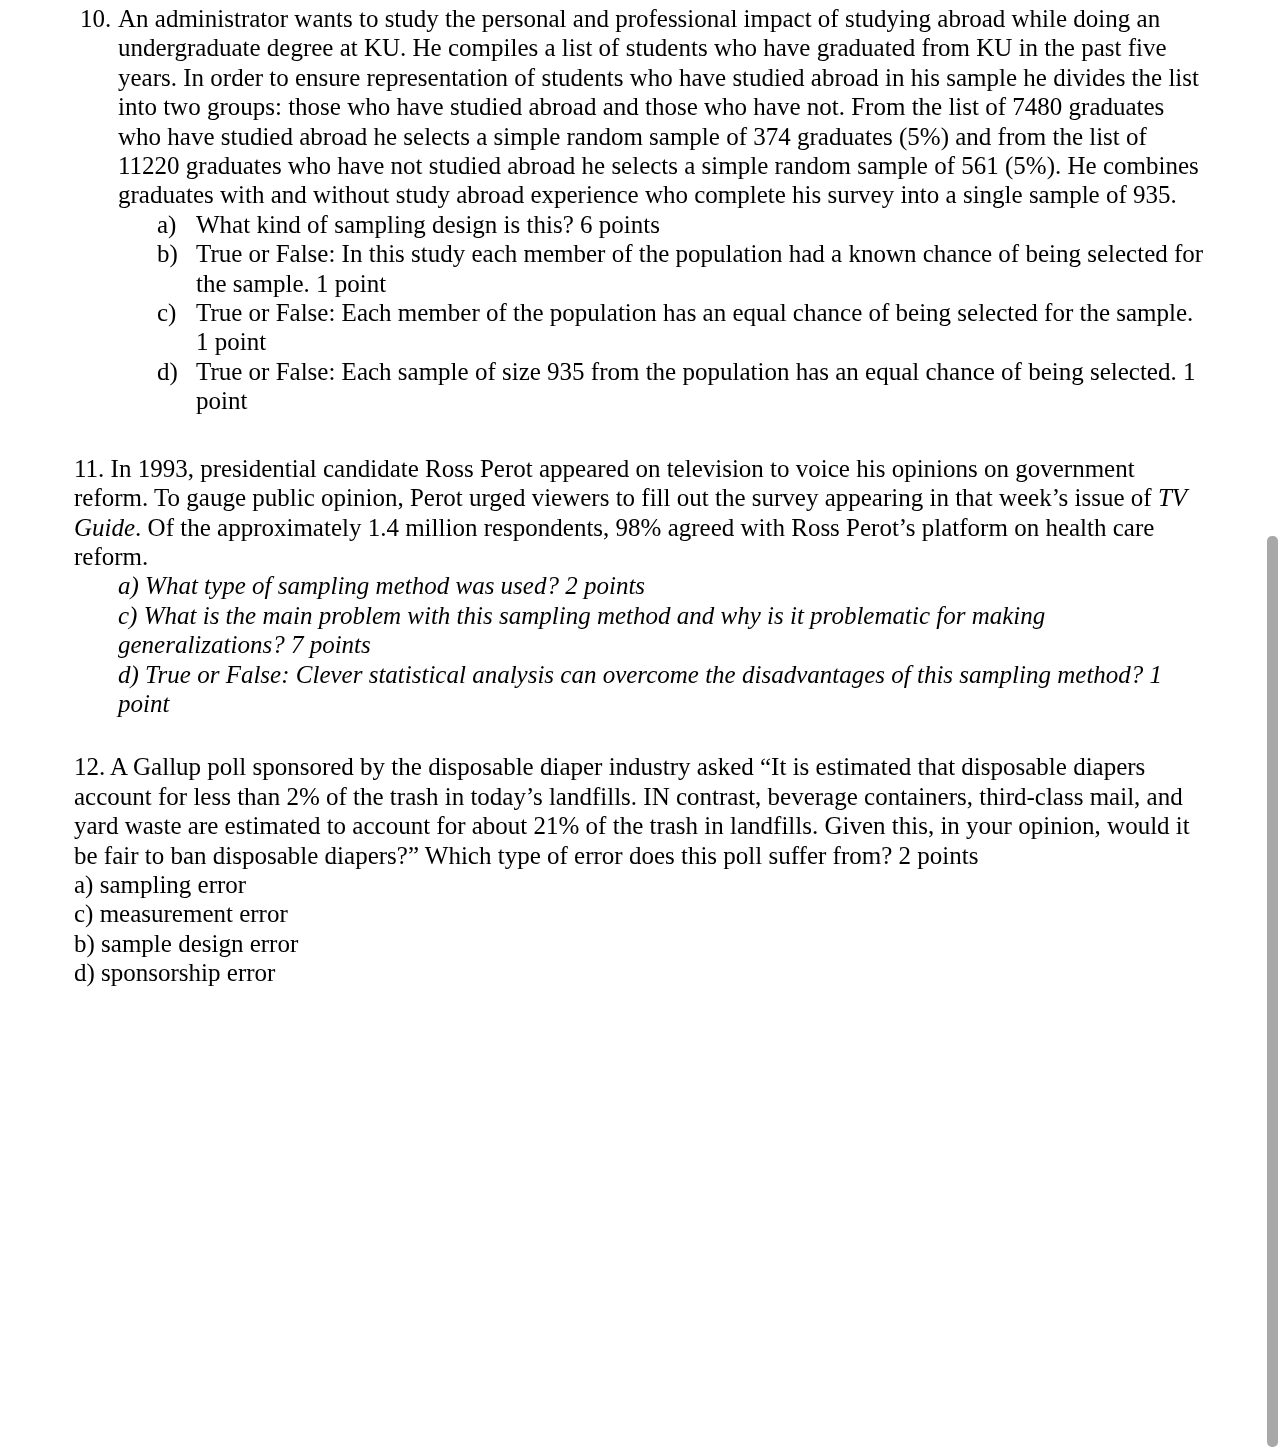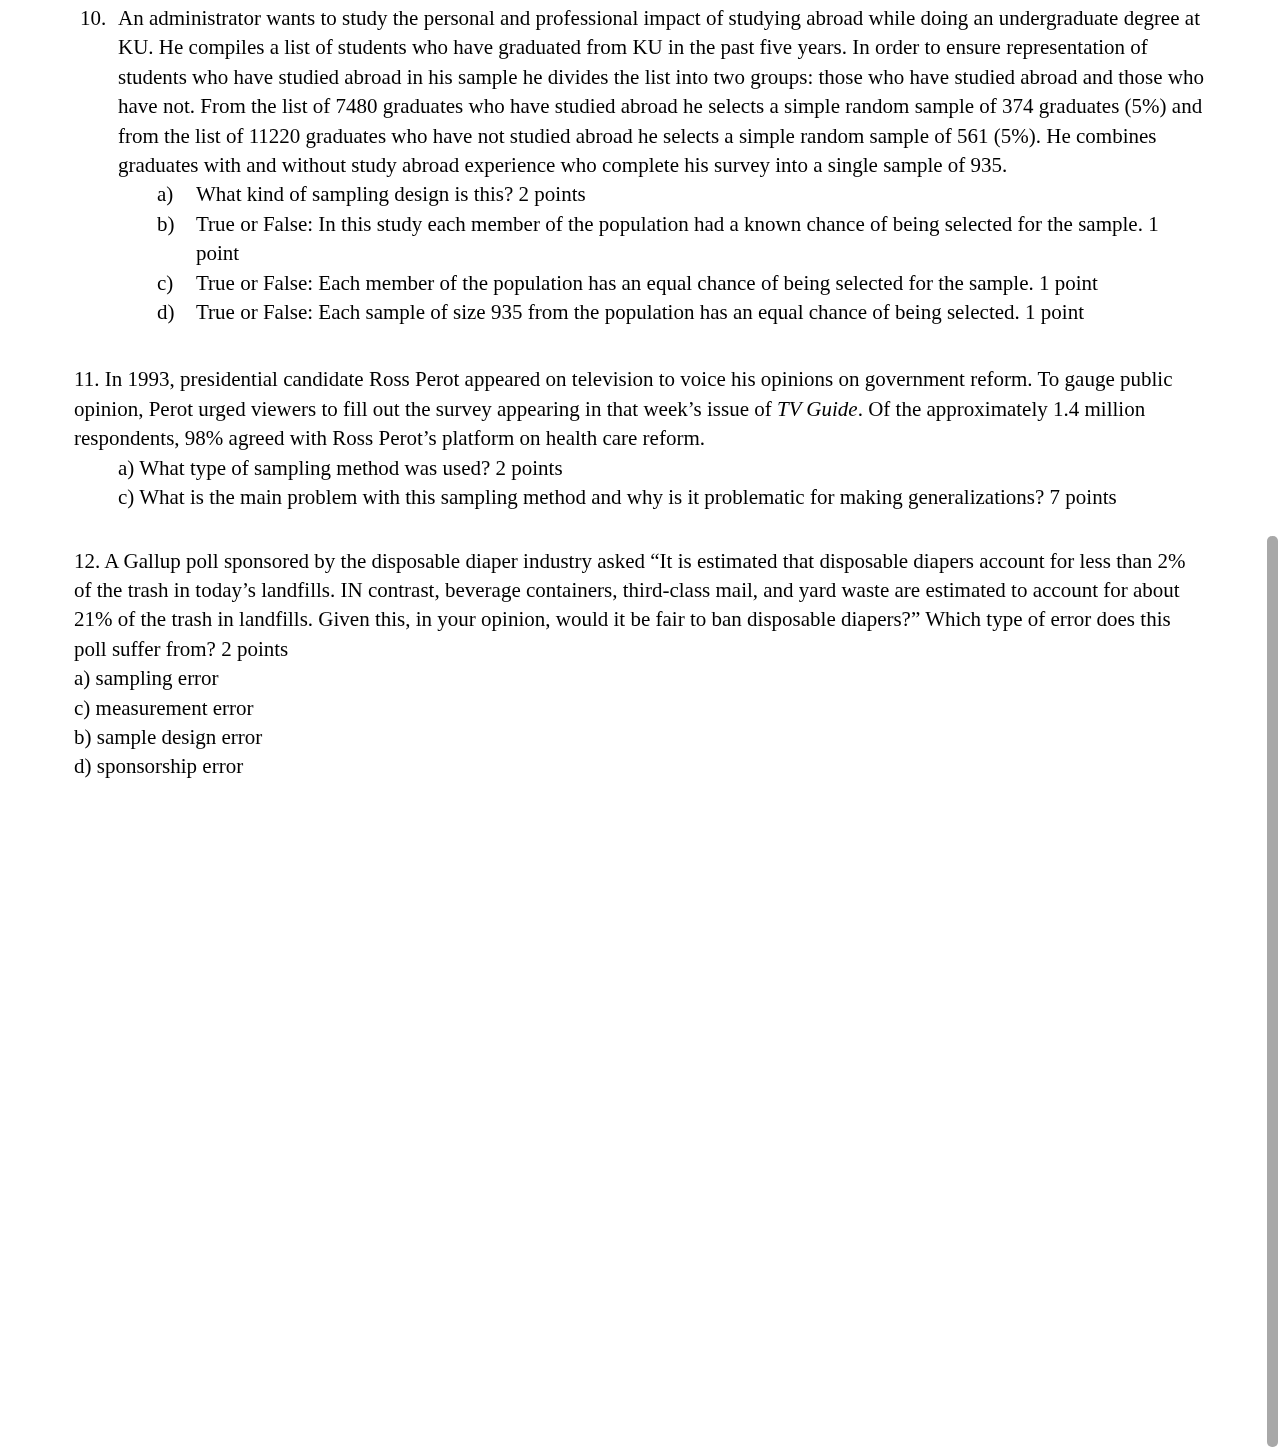--- a/index.html
+++ b/index.html
@@ -23,21 +23,21 @@
     width: 1284px;
     height: 1447px;
     background: #ffffff;
   }
 
   .doc-body {
     position: absolute;
     left: 74px;
     top: 4px;
     width: 1130px;
-    font-size: 21px;
+    font-size: 25px;
     line-height: 29.4px;
     text-align: left;
   }
 
   
   .q-hang {
     position: relative;
     padding-left: 44px;
     margin: 0;
   }
@@ -69,20 +69,21 @@
     left: 83px;
     top: 0;
   }
   
   .sublist-inline > li {
     margin: 0;
     padding-left: 0;
   }
   .sublist-indent {
     padding-left: 44px;
+    font-style: italic;
   }
   .gap-md { height: 34px; }
   .gap-lg { height: 38px; }
 
   i.ital { font-style: italic; }
 
   
   #scrollbar-track {
     position: absolute;
     right: 0;
@@ -108,21 +109,21 @@
 
   <div class="doc-body">
 
     <div>
       <p class="q-hang">
         <span class="q-num">10.</span><span>An administrator wants to study the personal and professional impact of studying abroad while doing an undergraduate degree at KU. He compiles a list of students who have graduated from KU in the past five years. In order to ensure representation of students who have studied abroad in his sample he divides the list into two groups: those who have studied abroad and those who have not. From the list of 7480 graduates who have studied abroad he selects a simple random sample of 374 graduates (5%) and from the list of 11220 graduates who have not studied abroad he selects a simple random sample of 561 (5%). He combines graduates with and without study abroad experience who complete his survey into a single sample of 935.</span>
       </p>
       <ul class="sublist sublist-hang">
         <li>
           <span class="marker">a)</span>
-          <span>What kind of sampling design is this? 2 points</span>
+          <span>What kind of sampling design is this? 6 points</span>
         </li>
         <li>
           <span class="marker">b)</span>
           <span>True or False: In this study each member of the population had a known chance of being selected for the sample. 1 point</span>
         </li>
         <li>
           <span class="marker">c)</span>
           <span>True or False: Each member of the population has an equal chance of being selected for the sample. 1 point</span>
         </li>
         <li>
@@ -132,20 +133,21 @@
       </ul>
     </div>
 
     <div class="gap-lg"></div>
 
     <div>
       <p class="q-flush"><span>11. In 1993, presidential candidate Ross Perot appeared on television to voice his opinions on government reform. To gauge public opinion, Perot urged viewers to fill out the survey appearing in that week’s issue of </span><i class="ital">TV Guide</i><span>. Of the approximately 1.4 million respondents, 98% agreed with Ross Perot’s platform on health care reform.</span></p>
       <ul class="sublist sublist-inline sublist-indent">
         <li>a) What type of sampling method was used? 2 points</li>
         <li>c) What is the main problem with this sampling method and why is it problematic for making generalizations? 7 points</li>
+        <li>d) True or False: Clever statistical analysis can overcome the disadvantages of this sampling method? 1 point</li>
       </ul>
     </div>
 
     <div class="gap-md"></div>
 
     <div>
       <p class="q-flush">12.  A Gallup poll sponsored by the disposable diaper industry asked “It is estimated that disposable diapers account for less than 2% of the trash in today’s landfills. IN contrast, beverage containers, third-class mail, and yard waste are estimated to account for about 21% of the trash in landfills. Given this, in your opinion, would it be fair to ban disposable diapers?” Which type of error does this poll suffer from? 2 points</p>
       <ul class="sublist sublist-inline">
         <li>a) sampling error</li>
         <li>c) measurement error</li>

